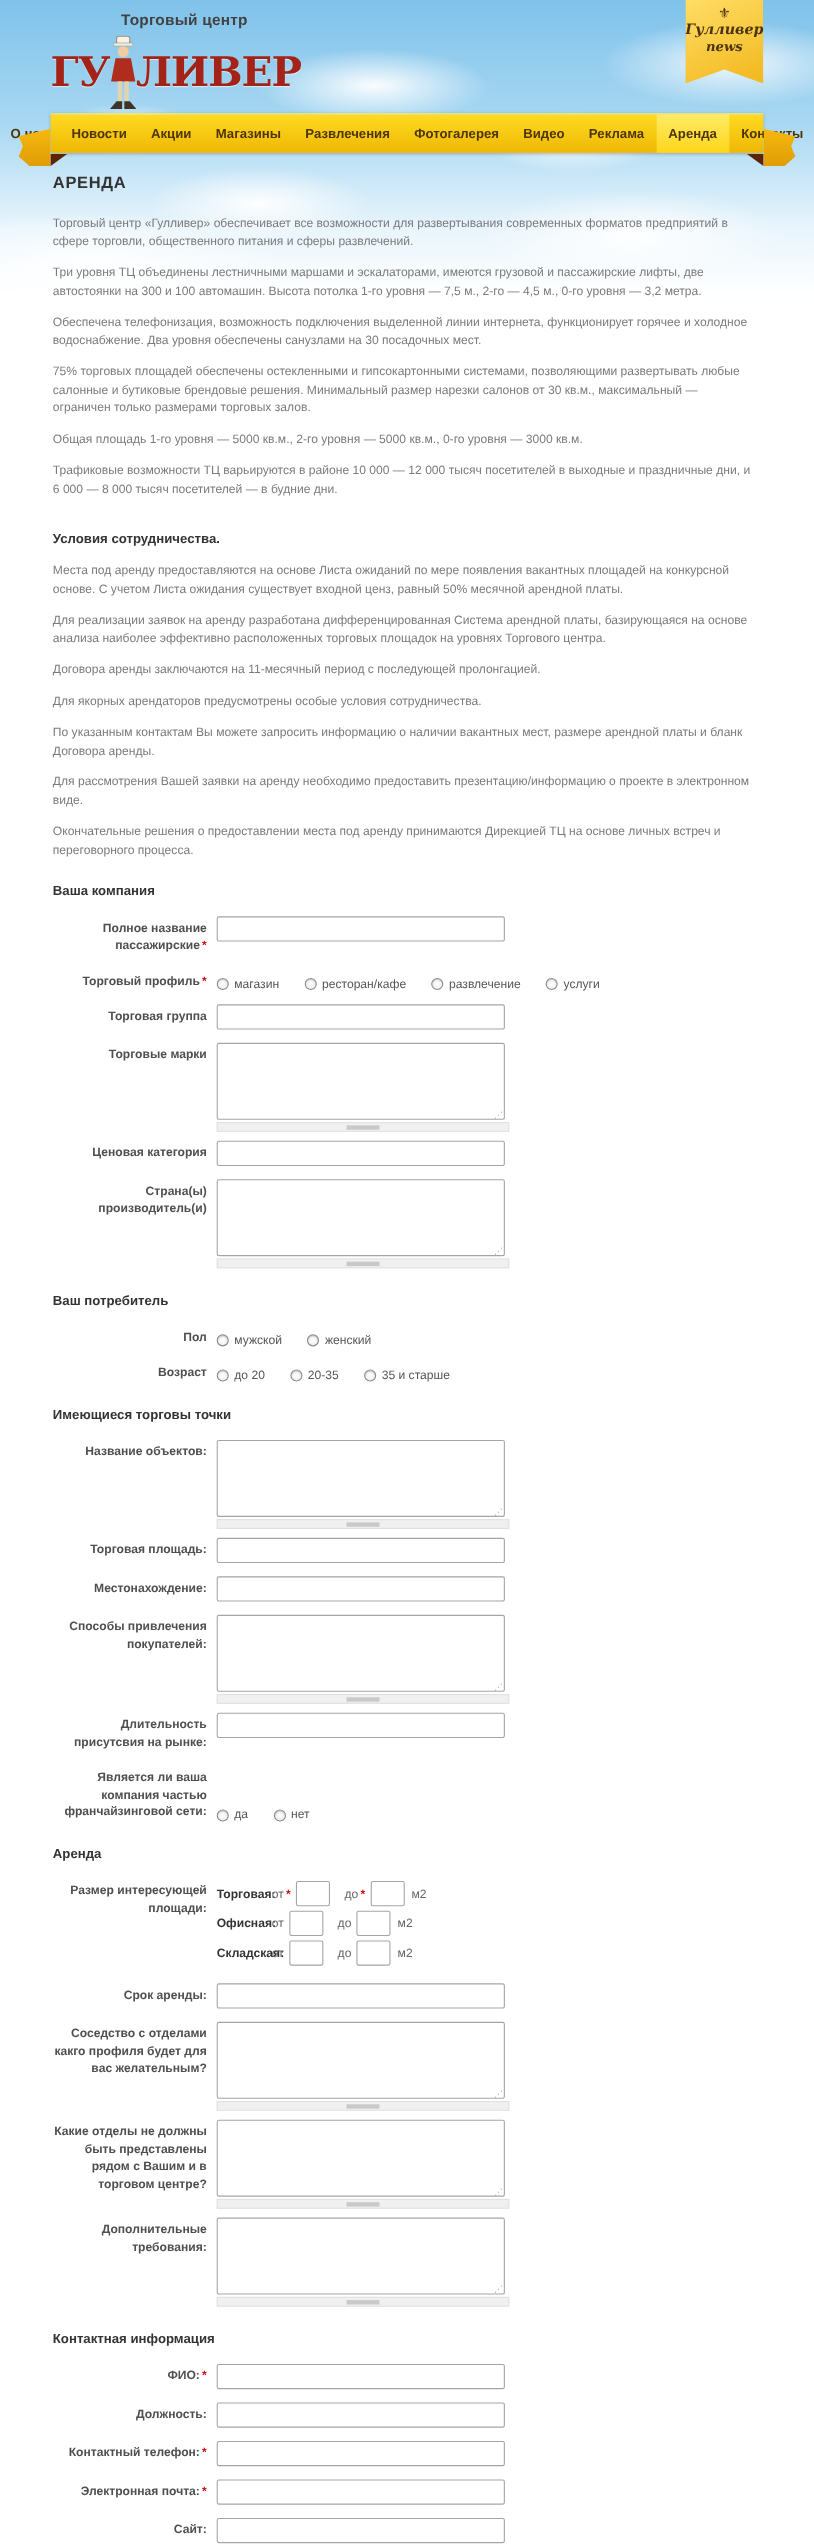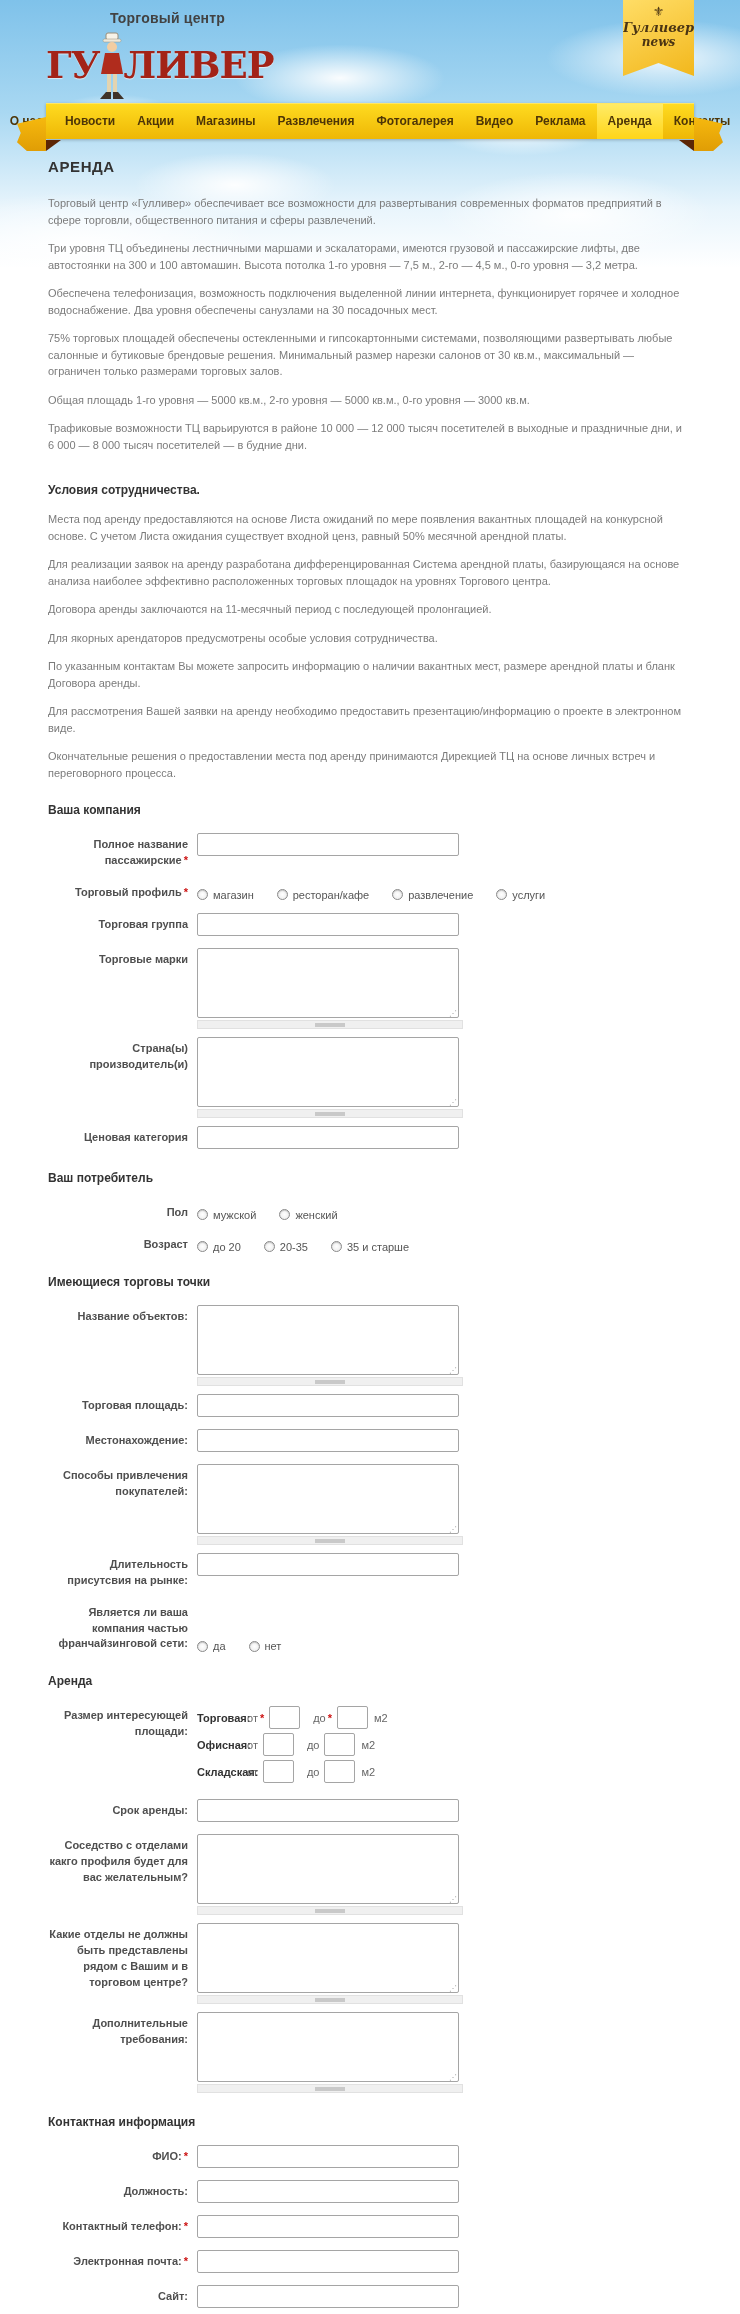--- a/index.html
+++ b/index.html
@@ -179,35 +179,35 @@
       <div class="field">
         <div class="ta-wrap">
             <textarea class="ta" style=""></textarea>
           </div>
         <div class="hstrip">
             <span class="grip"></span>
           </div>
       </div>
     </div>
 
+    <div class="row">
+      <label class="lbl">Ценовая категория</label>
+      <div class="field"><input class="ti" type="text" style=""></div>
+    </div>
+
     <div class="row ta-row">
       <label class="lbl">Страна(ы) производитель(и)</label>
       <div class="field">
         <div class="ta-wrap">
             <textarea class="ta" style=""></textarea>
           </div>
         <div class="hstrip">
             <span class="grip"></span>
           </div>
       </div>
-    </div>
-
-    <div class="row">
-      <label class="lbl">Ценовая категория</label>
-      <div class="field"><input class="ti" type="text" style=""></div>
     </div>
 
     <h2 class="fsec-h">Ваш потребитель</h2>
 
     <div class="row">
       <label class="lbl">Пол</label>
       <div class="field radios">
         <span class="opt">
             <span class="rb"></span>
             <span>мужской</span>

